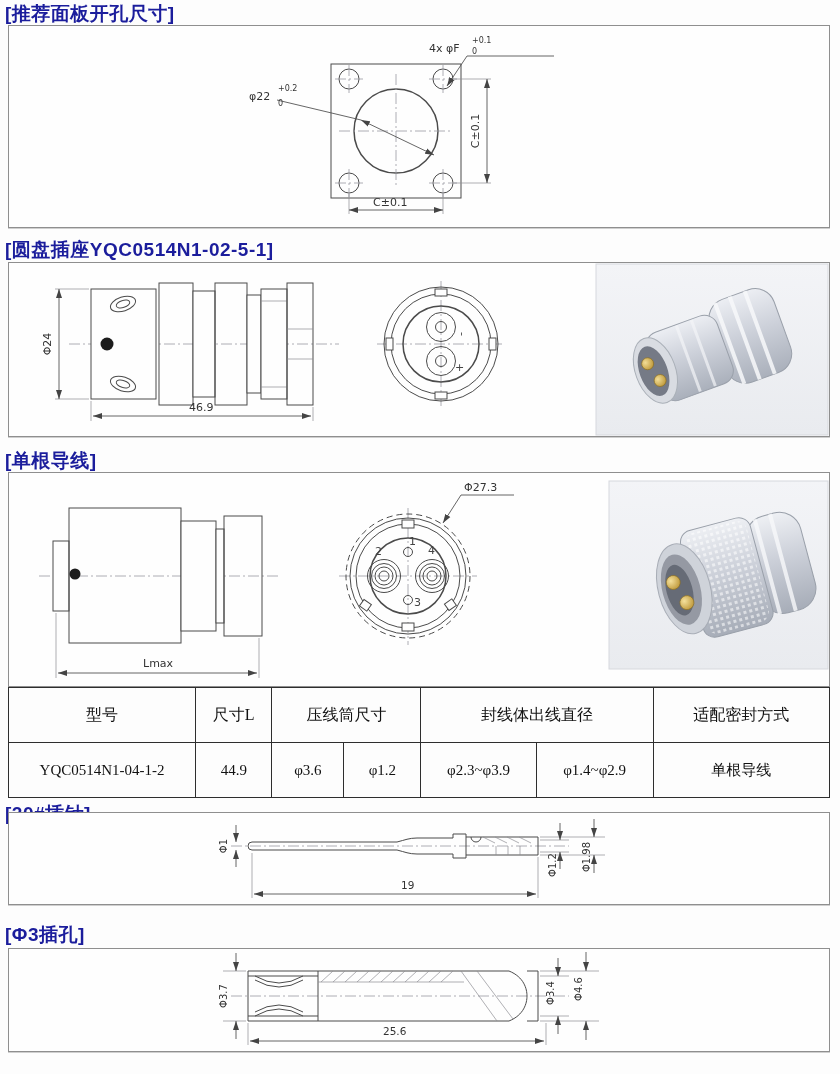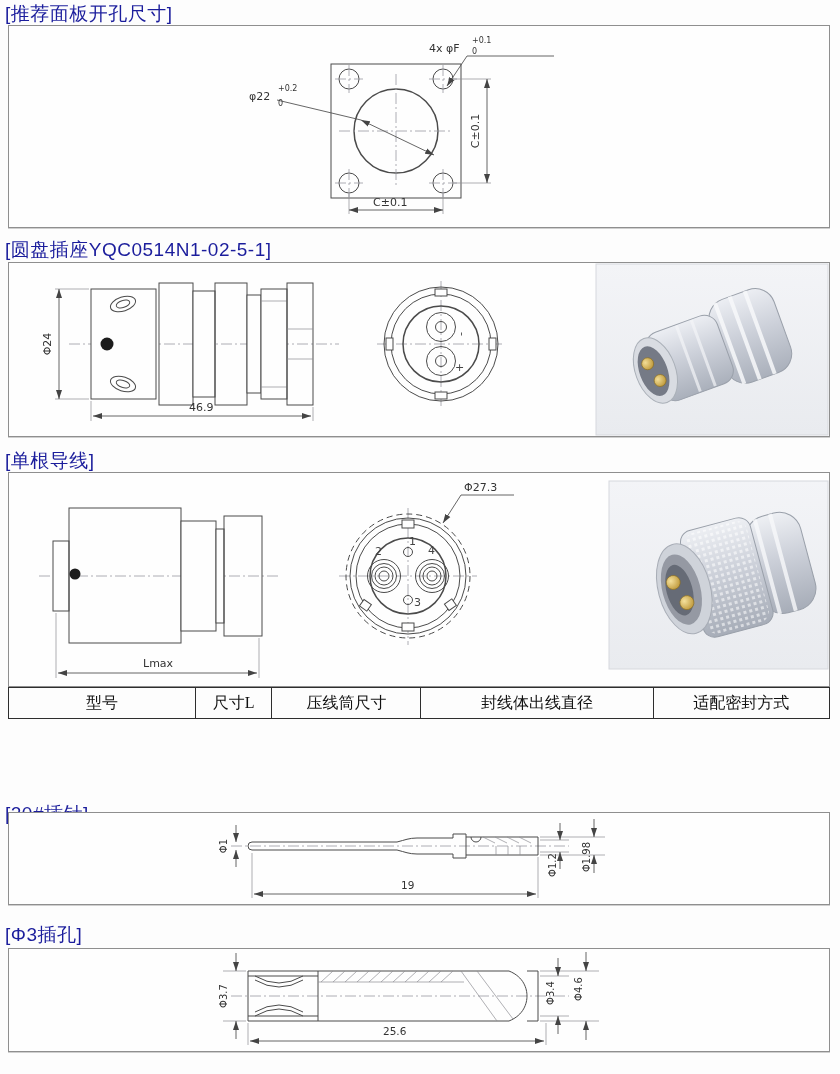--- a/index.html
+++ b/index.html
@@ -1,37 +1,37 @@
 <!DOCTYPE html>
 <html><head>
 <meta charset="utf-8">
 <style>
   html,body{margin:0;padding:0}
   body{width:840px;height:1074px;background:#fdfdfd;position:relative;
        font-family:"Liberation Sans",sans-serif;overflow:hidden}
-  .sec-title{position:absolute;left:5px;color:#1b1d9c;font-weight:normal;
+  .sec-title{position:absolute;left:5px;color:#1b1d9c;font-weight:bold;
        font-size:19px;letter-spacing:0.5px;white-space:nowrap}
   .box{position:absolute;left:8px;width:820px;background:#fefefe;
        border:1px solid #8f8f8f;box-shadow:0 1px 0 #cfcfcf}
   .box svg{display:block}
   
   .ln{stroke:#4b4b4b;stroke-width:1;fill:none}
   .ln2{stroke:#4b4b4b;stroke-width:1.5;fill:none}
   .thin{stroke:#8e8e94;stroke-width:.7;fill:none}
   .cl{stroke:#9a9aa2;stroke-width:.8;fill:none;stroke-dasharray:11 3 2 3}
   .dim{stroke:#555;stroke-width:.9;fill:none}
   .dt{font-family:"DejaVu Sans",sans-serif;fill:#333;font-size:11px}
   .dts{font-family:"DejaVu Sans",sans-serif;fill:#333;font-size:8px}
   .pinlab{font-family:"DejaVu Sans",sans-serif;fill:#444;font-size:11px}
   .whitefill{fill:#fefefe}
   
   table.spec{position:absolute;left:8px;top:687px;width:822px;
        border-collapse:collapse;table-layout:fixed;
        font-family:"Liberation Serif",serif;color:#111;text-align:center}
-  .spec th,.spec td{border:1px solid #2e2e2e;padding:0;height:30px;
+  .spec th,.spec td{border:1px solid #2e2e2e;padding:12px;height:30px;
        font-weight:normal;font-size:15px;overflow:hidden;white-space:nowrap}
   .spec th{font-size:16px}
 </style>
 </head>
 <body>
 
 <div class="sec-title" style="top:1px">[推荐面板开孔尺寸]</div>
 <div class="box" style="top:25px;height:201px">
   <svg width="820" height="201" viewBox="0 0 820 201">
     <defs>
@@ -269,20 +269,29 @@
     <col style="width:176px">
   </colgroup>
   <tbody>
       <tr>
     <th>型号</th>
     <th>尺寸L</th>
     <th colspan="2">压线筒尺寸</th>
     <th colspan="2">封线体出线直径</th>
     <th>适配密封方式</th>
   </tr>
+  <tr>
+    <td>YQC0514N1-04-1-2</td>
+    <td>44.9</td>
+    <td>φ3.6</td>
+    <td>φ1.2</td>
+    <td>φ2.3~φ3.9</td>
+    <td>φ1.4~φ2.9</td>
+    <td>单根导线</td>
+  </tr>
 </tbody>
   </table>
 
 <div class="sec-title" style="top:801px">[20#插针]</div>
 <div class="box" style="top:812px;height:91px">
   <svg width="820" height="91" viewBox="0 0 820 91">
     <defs>
       <marker id="ar4" orient="auto-start-reverse" markerWidth="10" markerHeight="8" refX="9" refY="3" viewBox="0 0 9 6">
         <path d="M0,0L9,3L0,6z" fill="#444"></path>
       </marker>

